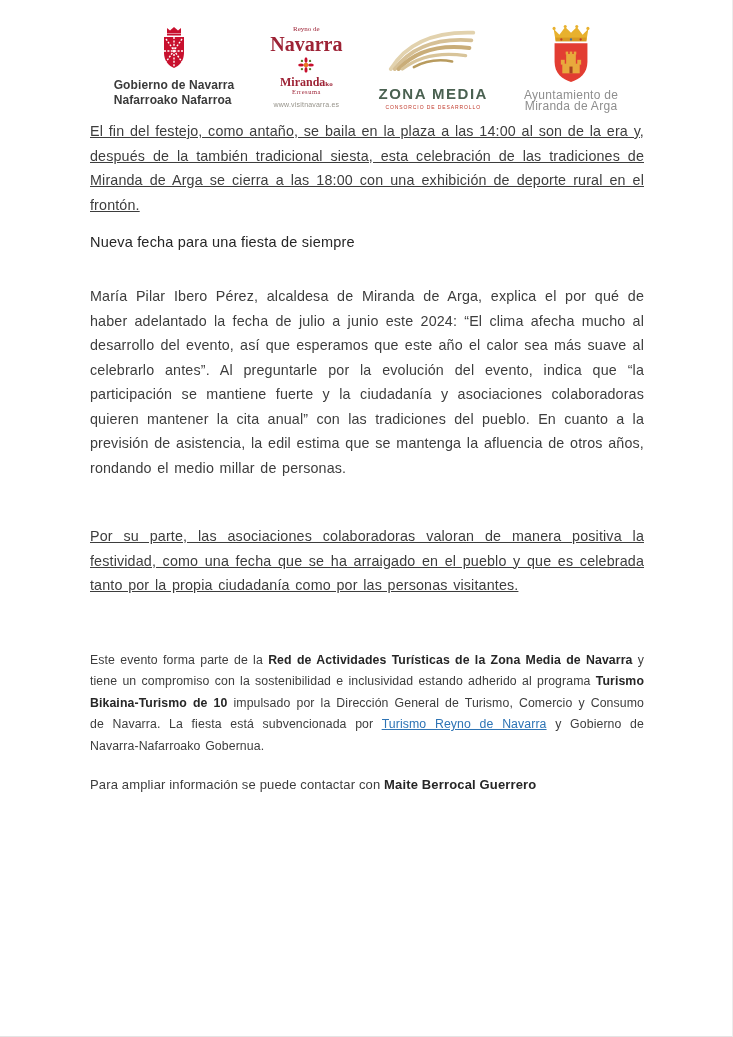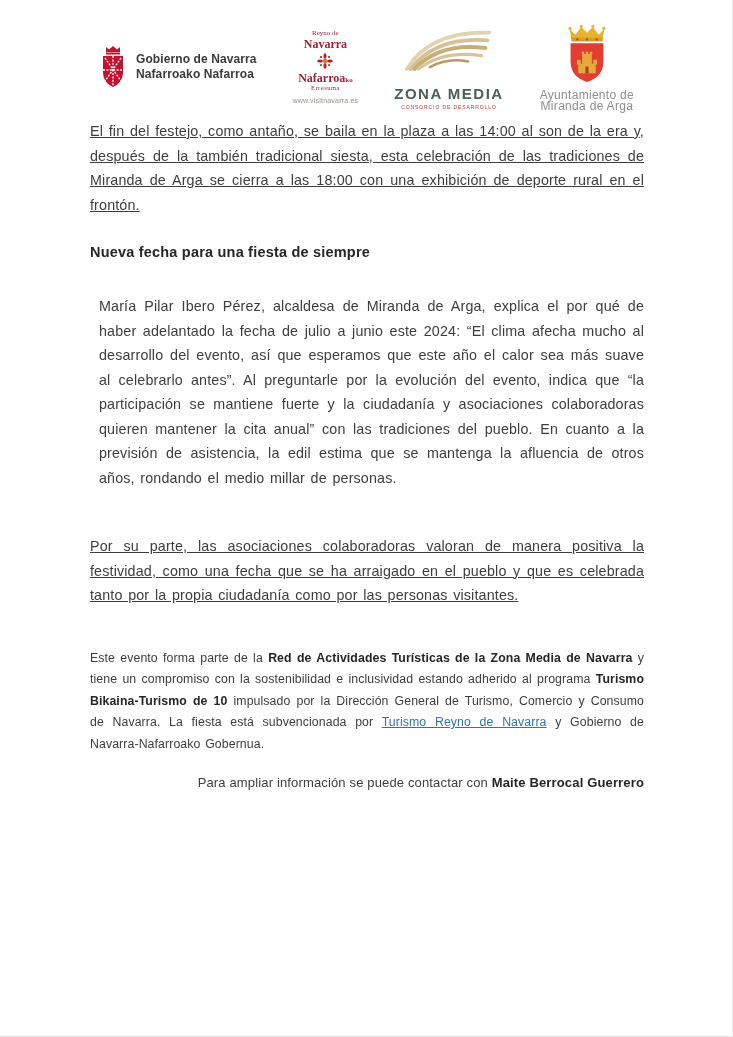--- a/index.html
+++ b/index.html
@@ -19,26 +19,26 @@
   .header {
     display:flex;
     justify-content:center;
     align-items:center;
     gap:36px;
     padding-top:26px;
     height:108px;
   }
   .logo { display:flex; flex-direction:column; align-items:center; }
 
-  .logo-gobierno { flex-direction:row; align-items:center; gap:8px; }
+  .logo-gobierno { flex-direction:column; align-items:center; gap:8px; }
   .gob-text { font-weight:bold; color:#3a3a3a; font-size:12px; line-height:15px; letter-spacing:0.1px; }
 
   .logo-reyno { line-height:1; }
   .reyno-small { font-family:"Liberation Serif", serif; font-size:7px; color:#9d2235; margin-bottom:1px; }
-  .reyno-main  { font-family:"Liberation Serif", serif; font-size:12px; font-weight:bold; color:#9d2235; }
+  .reyno-main  { font-family:"Liberation Serif", serif; font-size:20px; font-weight:bold; color:#9d2235; }
   .reyno-basque { font-family:"Liberation Serif", serif; font-size:12px; font-weight:bold; color:#9d2235; margin-top:2px; }
   .reyno-basque .suffix { font-size:7px;text-align:center; }
   .reyno-basque2 { font-family:"Liberation Serif", serif; font-size:6.5px; color:#9d2235; margin-top:1px; letter-spacing:0.5px; }
   .reyno-url { font-size:7px; color:#96938a; margin-top:6px; letter-spacing:0.2px; }
 
   .logo-zona .zona-title {
     font-size:15px; font-weight:bold; color:#4a6151;
     letter-spacing:1.5px; margin-top:14px; white-space:nowrap;
   }
   .logo-zona .zona-sub {
@@ -53,43 +53,43 @@
   .content { padding:0 88px 0 90px; color:#3d3d3d; }
   .para {
     font-size:14.3px;
     line-height:24.5px;
     text-align:justify;
     letter-spacing:0.15px;
     word-spacing:1.5px;
   }
   .p1 { margin-top:11px;text-decoration:underline; }
   .heading {
-    margin-top:27px;
+    margin-top:17px;
     font-size:14.5px;
-    font-weight:bold;
+    font-weight:normal;
     color:#262626;
     letter-spacing:0.2px;
   }
-  .p2 { margin-top:34px;margin-left:9px; }
+  .p2 { margin-top:34px; }
   .p3 { margin-top:44px;text-decoration:underline; }
 
   .footnote {
-    margin-top:40px;
+    margin-top:52px;
     font-size:12.3px;
     line-height:21.5px;
     text-align:justify;
     letter-spacing:0.1px;
     word-spacing:1.2px;
     color:#3d3d3d;
   }
   .footnote b, .contact b { color:#262626; }
   a.doc-link { color:#2e74b5; text-decoration:underline; cursor:pointer; }
   a.email-link { color:#2e74b5; text-decoration:none; cursor:pointer; }
 
-  .contact { text-align:right; font-size:13px; letter-spacing:0.15px; color:#3d3d3d; }
+  .contact { text-align:left; font-size:13px; letter-spacing:0.15px; color:#3d3d3d; }
   .contact1 { margin-top:20px; }
   .contact2 { margin-top:13px; }
 </style>
 </head>
 <body>
 
 <div class="page">
 
   <div class="header">
 
@@ -122,21 +122,21 @@
           <ellipse cx="15.5" cy="10" rx="3.2" ry="1.7"></ellipse>
         </g>
         <g fill="#5a7d2a">
           <circle cx="5.5" cy="5.5" r="1.3"></circle>
           <circle cx="14.5" cy="5.5" r="1.3"></circle>
           <circle cx="5.5" cy="14.5" r="1.3"></circle>
           <circle cx="14.5" cy="14.5" r="1.3"></circle>
         </g>
         <circle cx="10" cy="10" r="2.6" fill="#e87722"></circle>
       </svg>
-      <div class="reyno-basque"><span>Nafarroa</span><span class="suffix">ko</span></div>
+      <div class="reyno-basque"><span>Miranda</span><span class="suffix">ko</span></div>
       <div class="reyno-basque2">Erresuma</div>
       <div class="reyno-url">www.visitnavarra.es</div>
     </div>
 
     <div class="logo logo-zona">
       <svg width="96" height="46" viewBox="0 0 100 48">
         <g fill="none" stroke-linecap="round">
           <path d="M6,46 Q30,6 92,8" stroke="#e2d2ae" stroke-width="4"></path>
           <path d="M10,46 Q36,12 90,16" stroke="#d6c096" stroke-width="4"></path>
           <path d="M14,46 Q40,18 88,24" stroke="#c9ad79" stroke-width="4"></path>

